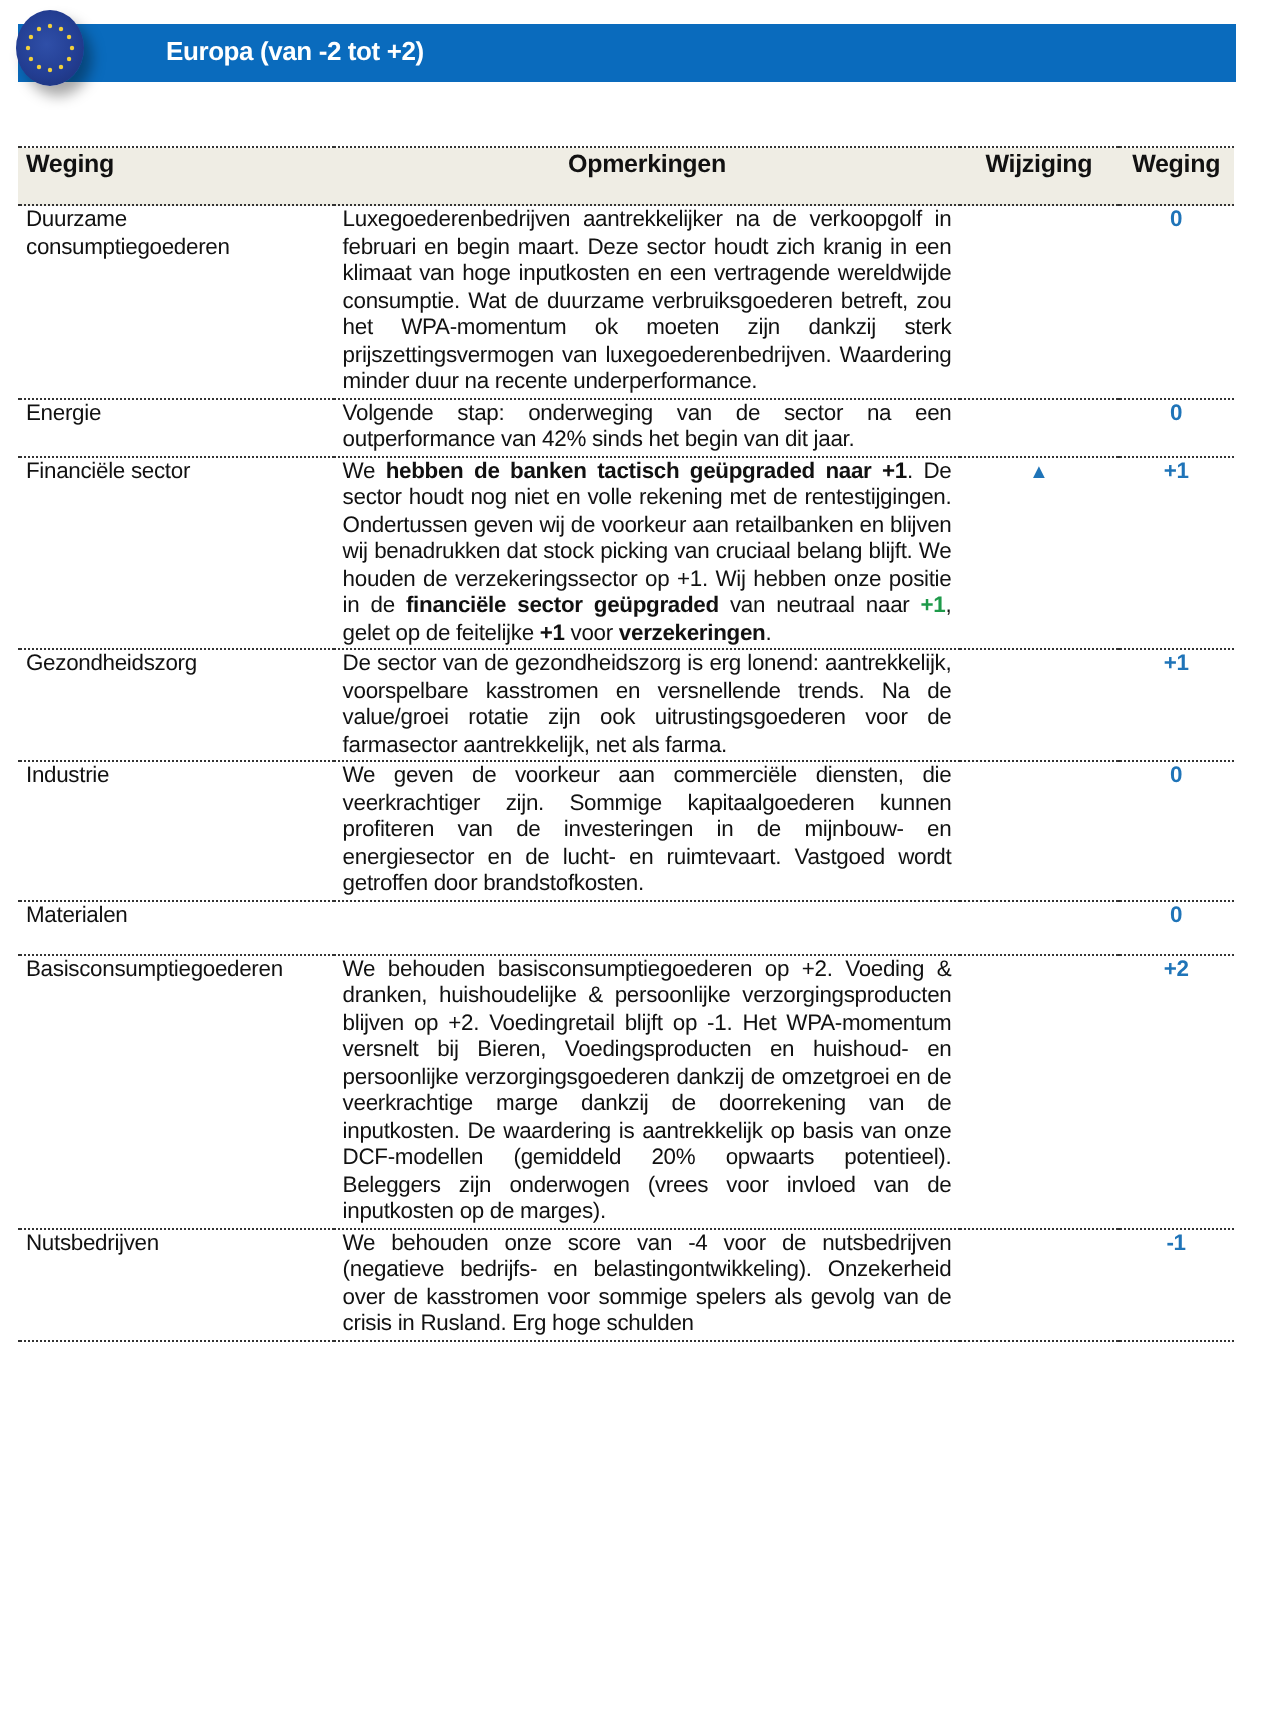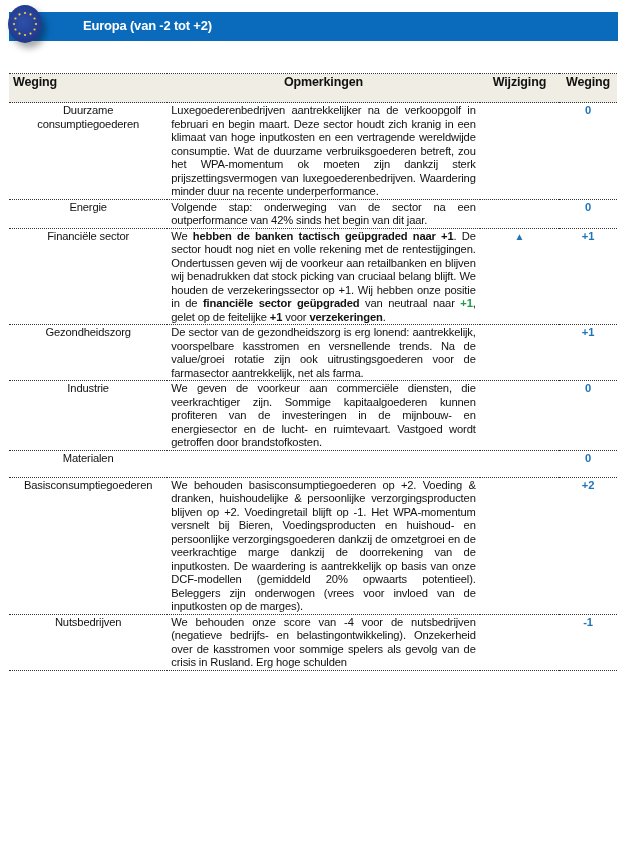--- a/index.html
+++ b/index.html
@@ -30,21 +30,21 @@
     }
     table.sectors th {
       background: #efede4; font-weight: bold; font-size: 12.5px;
       height: 26px; padding: 0 4px; vertical-align: top; padding-top: 2px;
       border-top: 1px dotted #333; border-bottom: 1px dotted #333;
     }
     table.sectors td {
       vertical-align: top; padding: 1px 4px 0 4px;
       border-bottom: 1px dotted #333;
     }
-    .col-sector { width: 151px; text-align: center; }
+    .col-sector { width: 151px; text-align: left; }
     .col-remark { width: 310px; text-align: justify; margin-top: 36px; }
     .col-change { width: 72px; text-align: center; }
     .col-weight { width: 50px; text-align: center; }
     th.col-remark { text-align: center; }
     th.col-sector { text-align: left; }
     th.col-change, th.col-weight { text-align: center; }
     .weight { color: #1f74b8; font-weight: bold; }
     .arrow-up { color: #1f74b8; font-size: 10px; }
     .b { font-weight: bold; }
     .green { color: #1e9a4a; font-weight: bold; }

